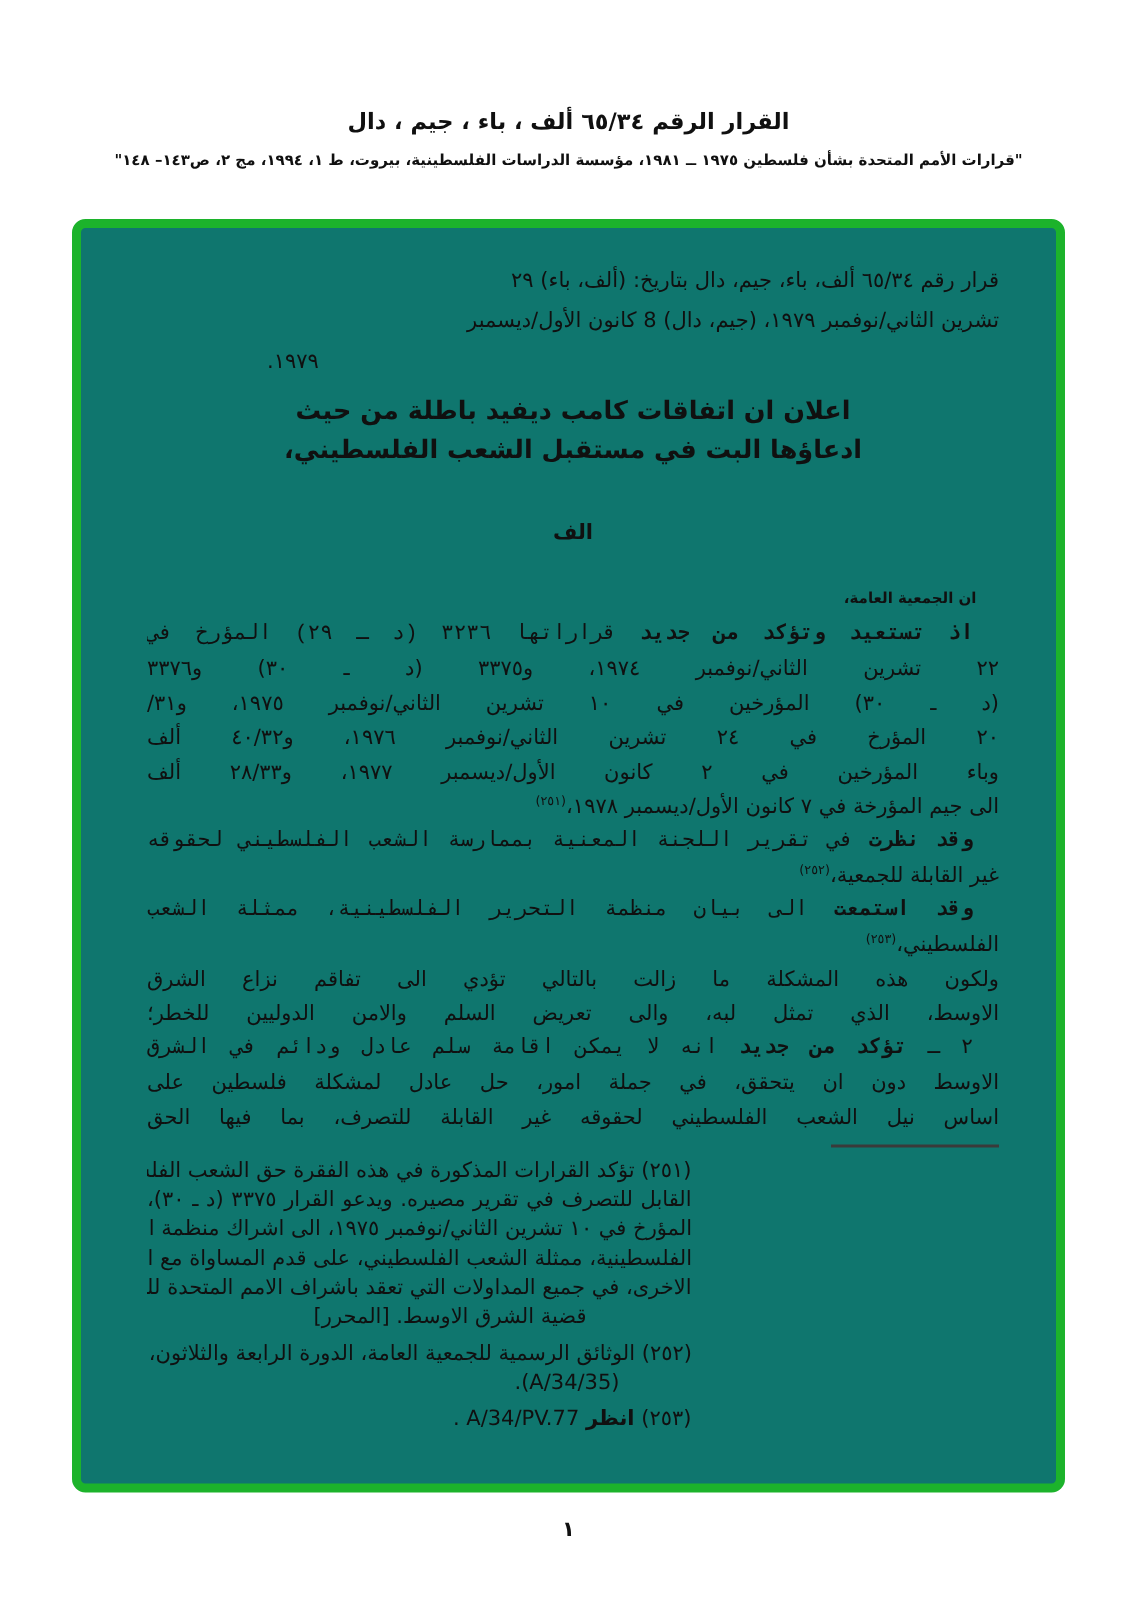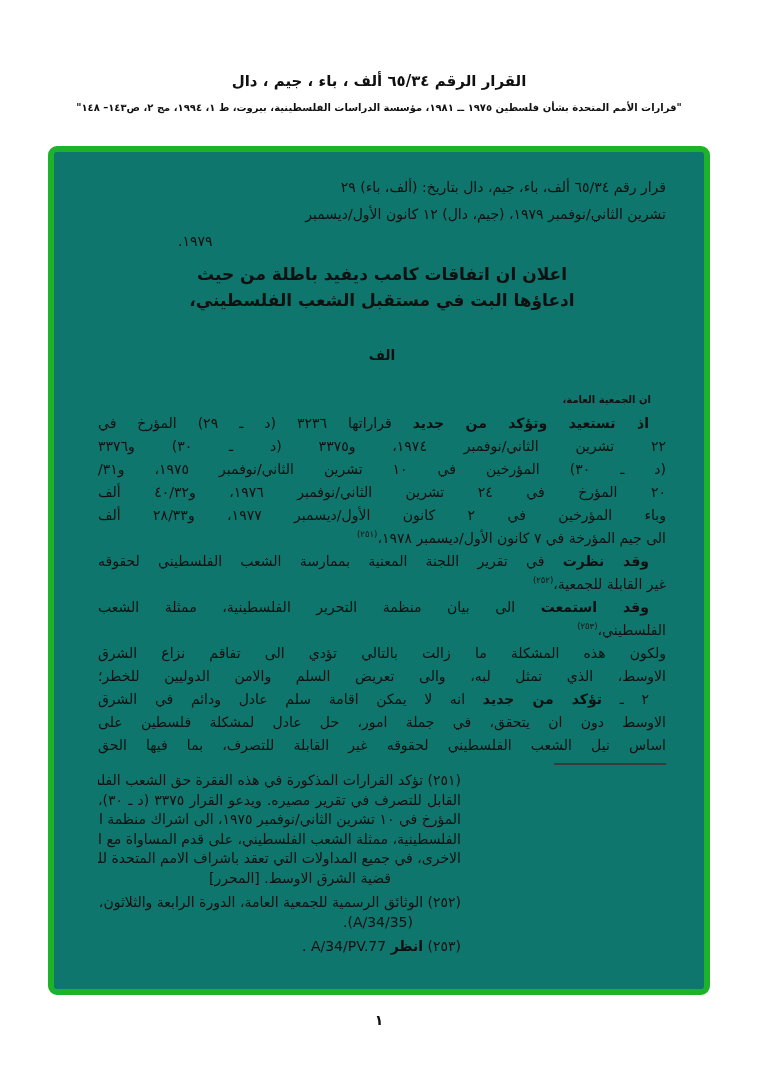--- a/index.html
+++ b/index.html
@@ -22,21 +22,21 @@
     border:6px solid #1cb32b;border-radius:9px;background:#0f766e;
   }
   .doc-inner{padding:22px 38px 0 44px;}
   .line{
     white-space:nowrap;overflow:hidden;text-align:right;
     text-justify:inter-word;
   }
   .line.j{text-align:justify;text-align-last:justify;}
   .line.l{text-align:left;}
   .line.c{text-align:center;}
-  .line.first{padding-right:17px;}
+  .line.first{padding-right:17px;font-family:Liberation Mono, monospace;}
   .line.pad70{padding-right:70px;}
   .line.pad48{padding-right:48px;}
   .ref{margin-left:80px;font-size:14px;}
   .ref .line{height:27px;line-height:27px;}
   .doc-title{margin-top:6px;font-weight:bold;font-size:17px;}
   .doc-title .line{height:26px;line-height:26px;}
   .section-letter{margin-top:30px;font-weight:bold;font-size:14px;}
   .section-letter .line{height:24px;line-height:24px;}
   .opening{margin-top:20px;font-weight:bold;font-size:10px;padding-right:15px;}
   .opening .line{height:25px;line-height:25px;}
@@ -57,21 +57,21 @@
 <body>
 
 <div class="header-title">القرار الرقم ٦٥/٣٤ ألف ، باء ، جيم ، دال</div>
 <div class="header-source">"قرارات الأمم المتحدة بشأن فلسطين ١٩٧٥ ــ ١٩٨١، مؤسسة الدراسات الفلسطينية، بيروت، ط ١، ١٩٩٤، مج ٢، ص١٤٣– ١٤٨"</div>
 
 <div class="doc-box" id="doc-box" style="border-color: rgb(28, 179, 43);">
   <div class="doc-inner">
     <div id="doc-content">
         <div class="ref">
           <div class="line r"><span>قرار رقم ٦٥/٣٤ ألف، باء، جيم، دال بتاريخ: (ألف، باء) ٢٩</span></div>
-          <div class="line r"><span>تشرين الثاني/نوفمبر ١٩٧٩، (جيم، دال) ١٢ كانون الأول/ديسمبر</span></div>
+          <div class="line r"><span>تشرين الثاني/نوفمبر ١٩٧٩، (جيم، دال) 8 كانون الأول/ديسمبر</span></div>
           <div class="line l"><span>١٩٧٩.</span></div>
         </div>
         <div class="doc-title">
           <div class="line c"><span>اعلان ان اتفاقات كامب ديفيد باطلة من حيث</span></div>
           <div class="line c"><span>ادعاؤها البت في مستقبل الشعب الفلسطيني،</span></div>
         </div>
         <div class="section-letter">
           <div class="line c"><span>الف</span></div>
         </div>
         <div class="opening">

